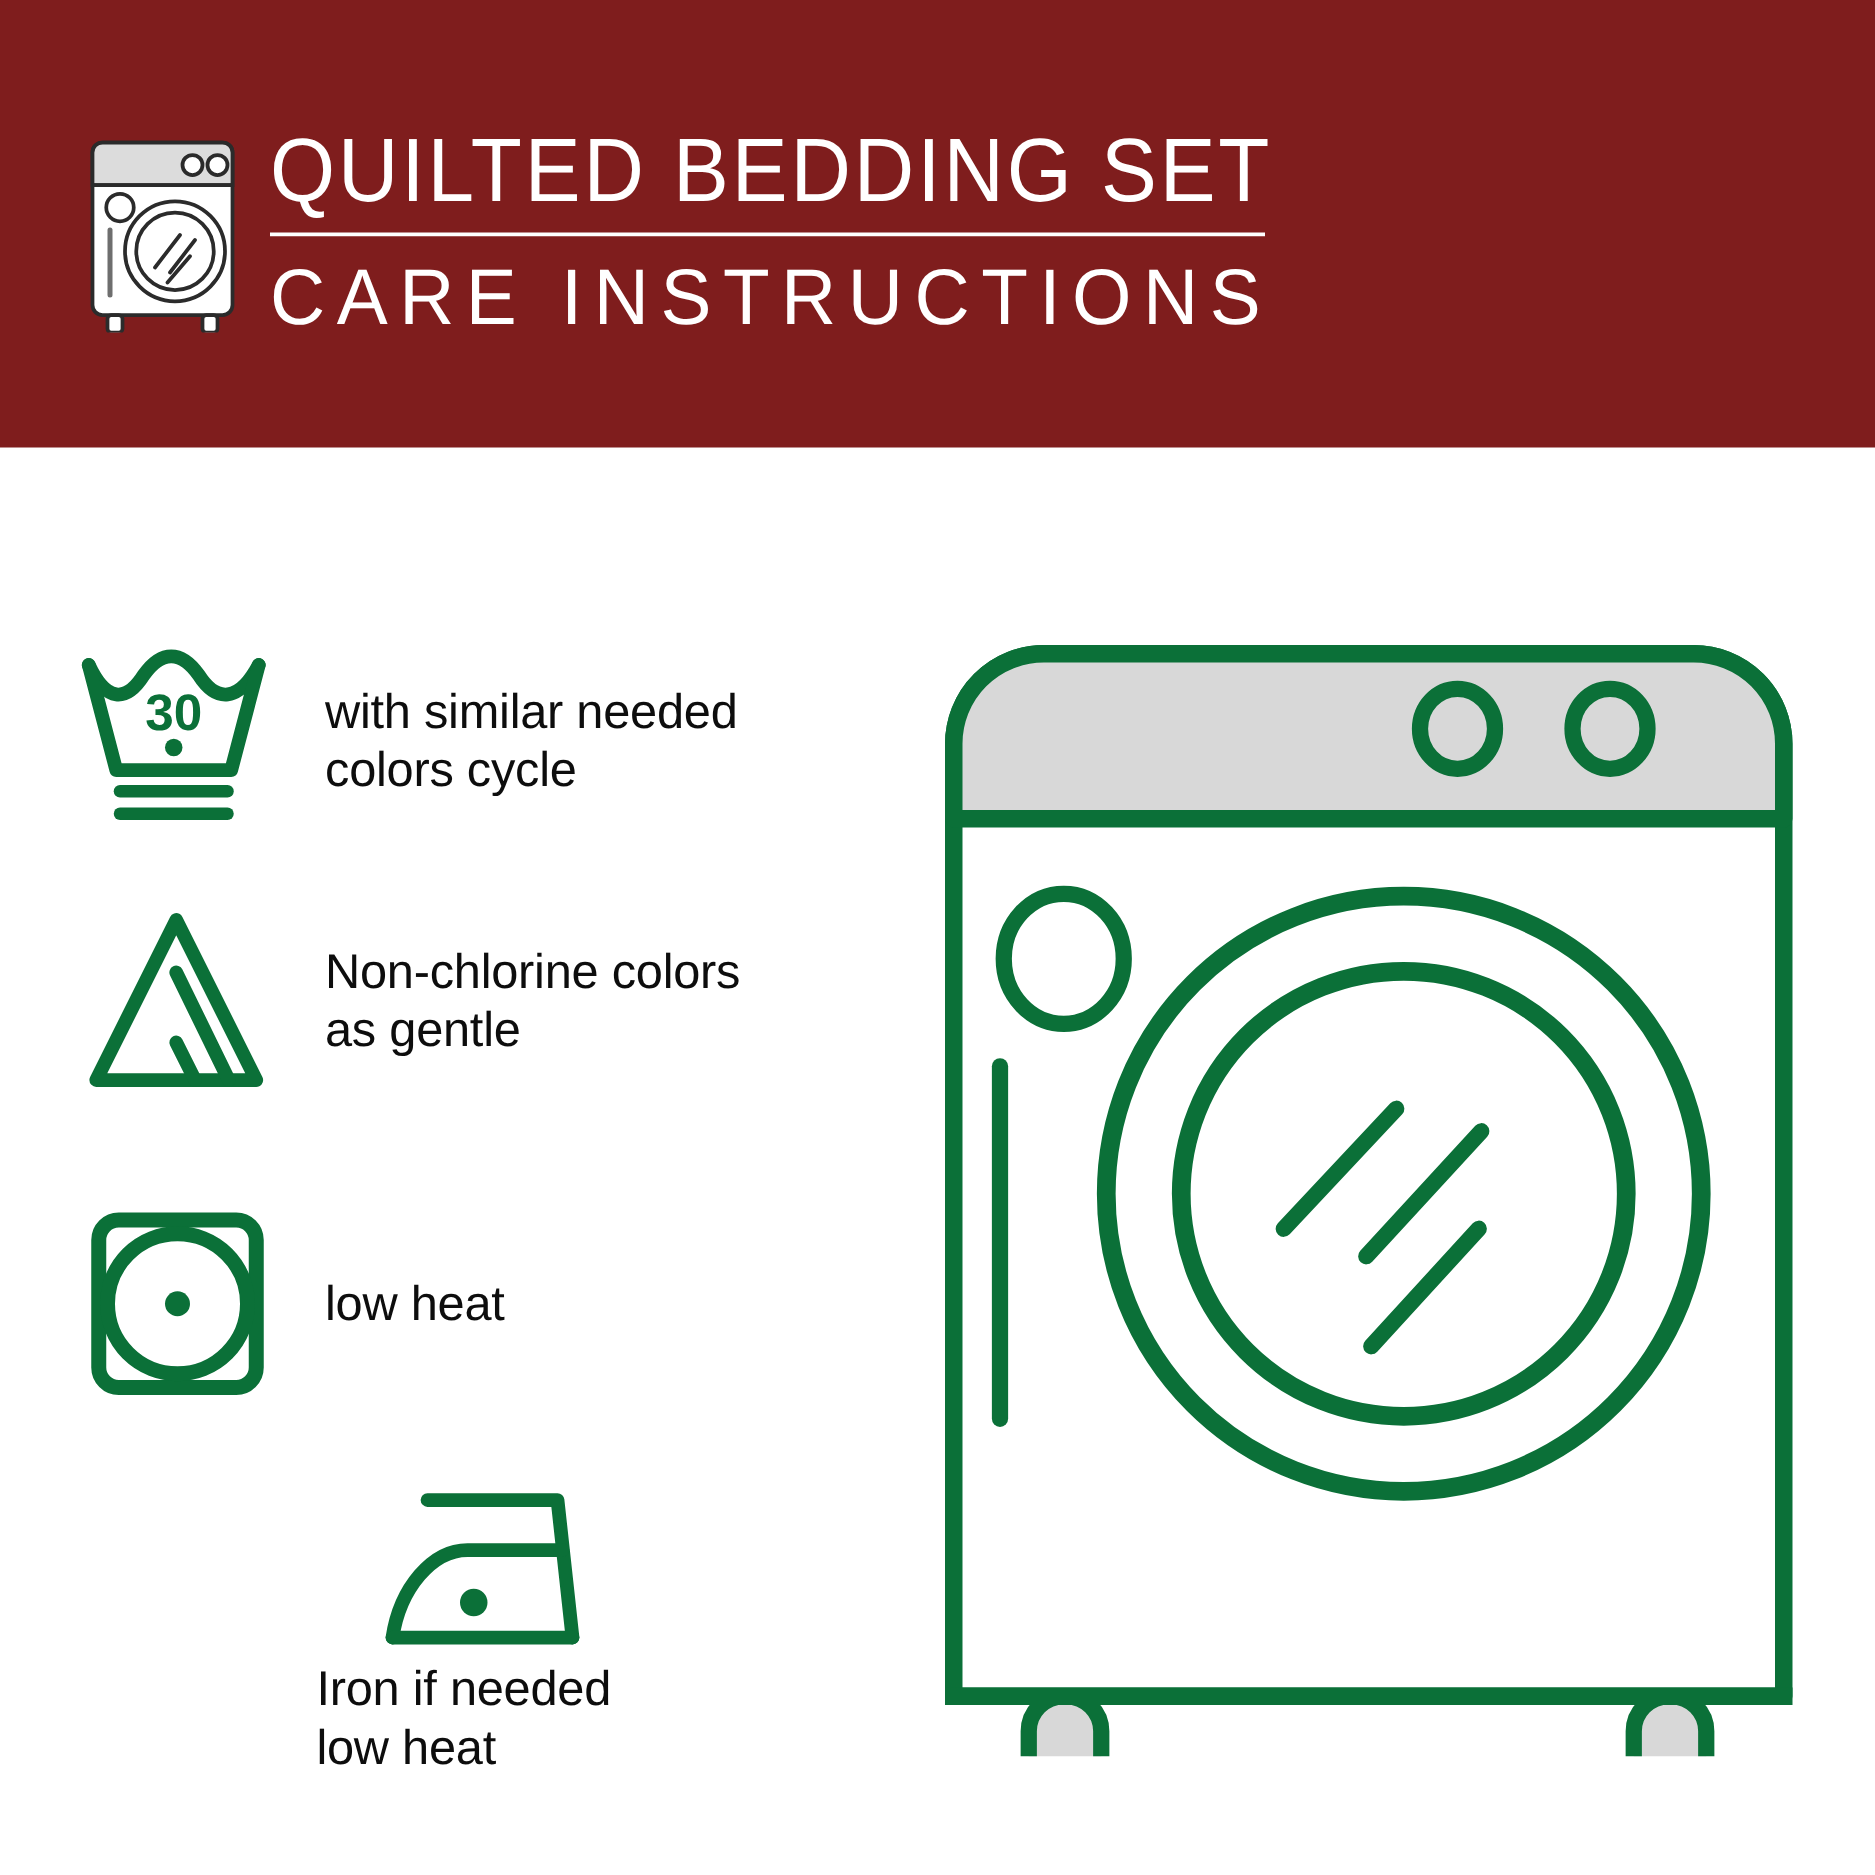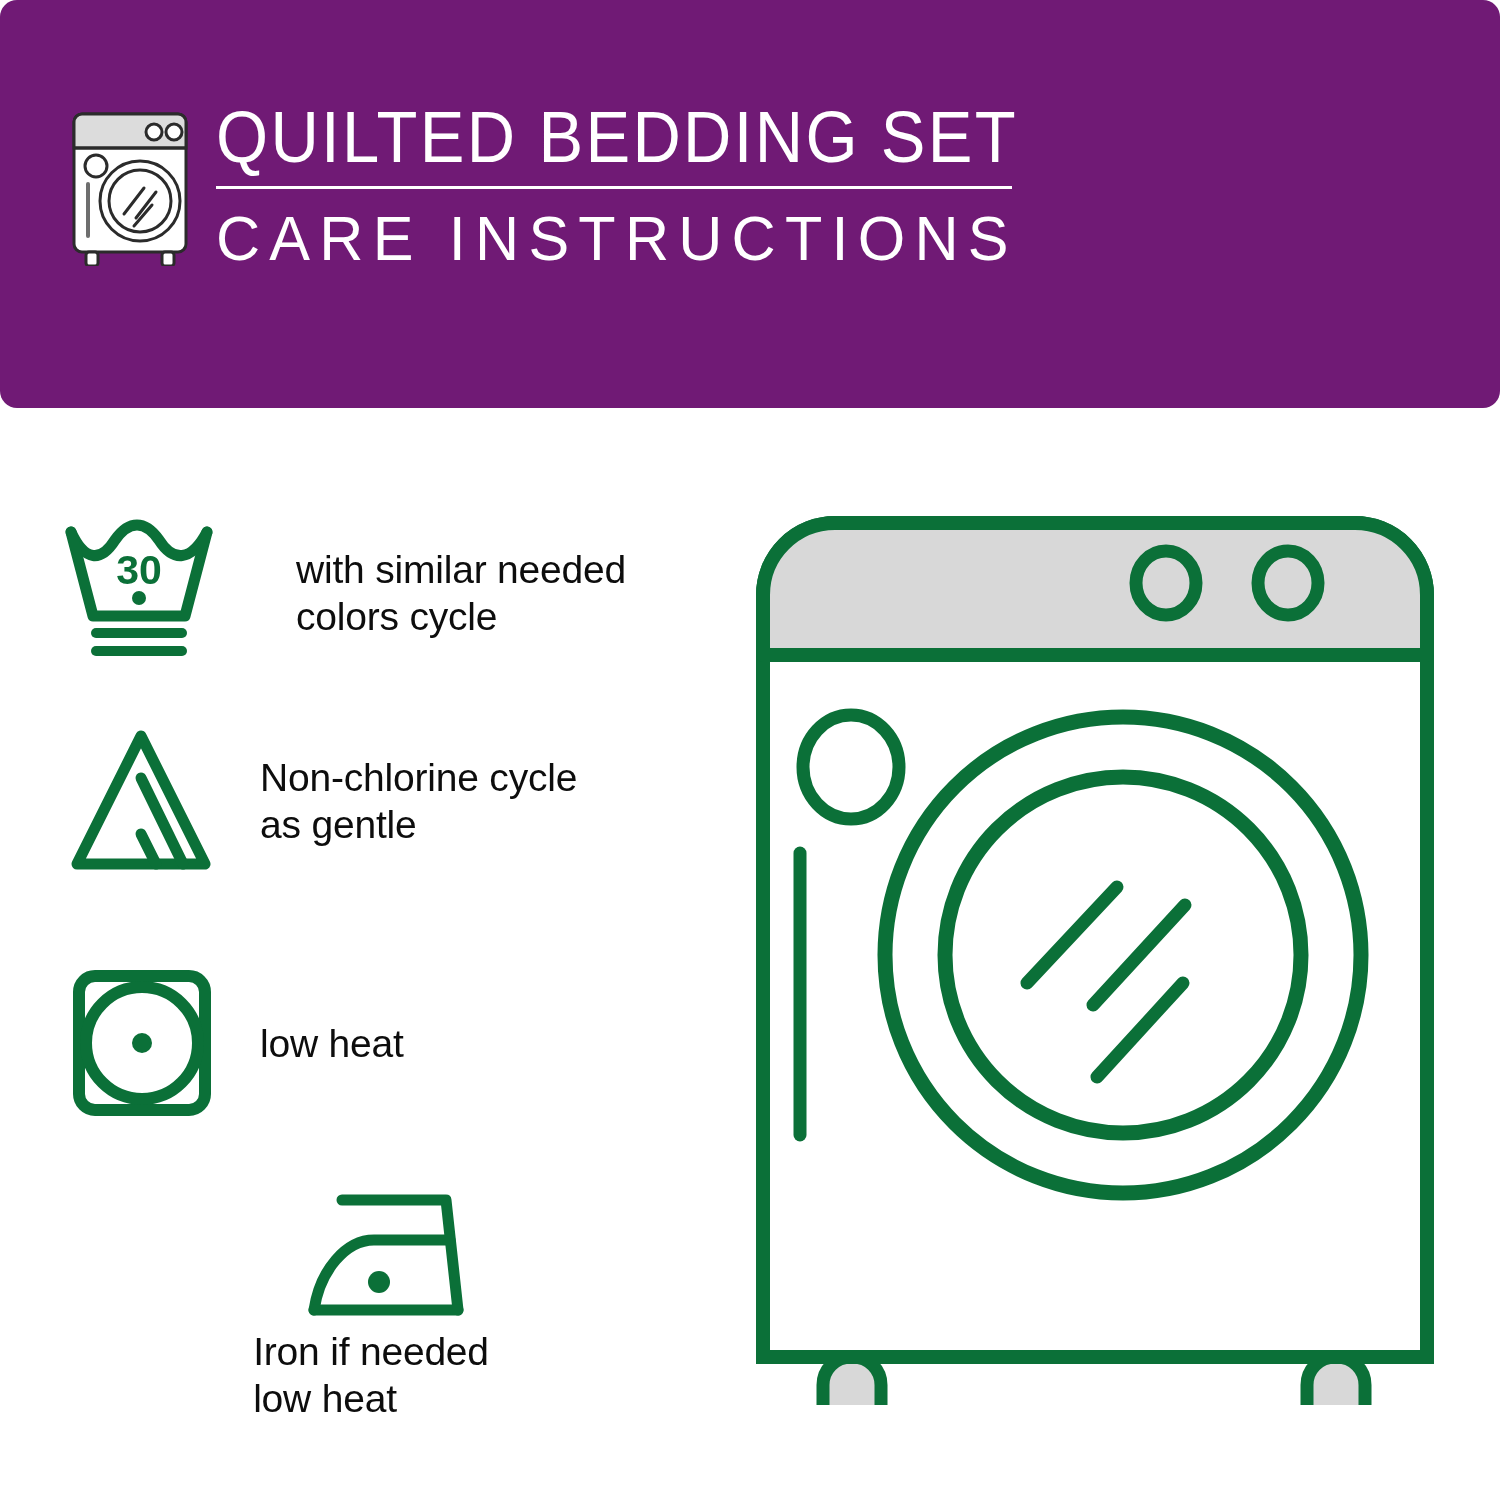--- a/index.html
+++ b/index.html
@@ -17,23 +17,22 @@
     background: #ffffff;
     overflow: hidden;
   }
 
   
   #header-bar {
     position: absolute;
     left: 0;
     top: 0;
     width: 1500px;
-    height: 408px;
-    background: #701a75;
-    border-radius: 17px;
+    height: 358px;
+    background: #7f1d1d;
   }
   #header-logo {
     position: absolute;
     left: 62px;
     top: 106px;
     width: 140px;
     height: 160px;
   }
   #header-text {
     position: absolute;
@@ -79,21 +78,21 @@
     width: 720px;
     height: 1142px;
   }
   .care-row {
     position: absolute;
     left: 0;
     width: 720px;
     display: flex;
     align-items: center;
   }
-  .care-row.r0 { top: 150px;  height: 170px; gap: 36px; }
+  .care-row.r0 { top: 150px;  height: 170px; }
   .care-row.r1 { top: 358px;  height: 170px; }
   .care-row.r2 { top: 600px;  height: 170px; }
   .care-row.r3 { top: 820px;  height: 170px; flex-direction: column; }
 
   .care-icon {
     width: 180px;
     min-width: 180px;
     height: 160px;
     display: flex;
     align-items: center;
@@ -189,21 +188,21 @@
       <div class="care-icon">
         <svg viewBox="0 0 170 150" width="170" height="150" xmlns="http://www.w3.org/2000/svg">
           <g fill="none" stroke="#0B7038" stroke-width="11" stroke-linecap="round" stroke-linejoin="round">
             <path d="M78 10 L142 138 L14 138 Z"></path>
             <line x1="78" y1="52" x2="120" y2="138"></line>
             <line x1="78" y1="108" x2="93" y2="138"></line>
           </g>
         </svg>
       </div>
       <div class="care-text">
-        <div>Non-chlorine cycle</div>
+        <div>Non-chlorine colors</div>
         <div>as gentle</div>
       </div>
     </div>
 
     <div class="care-row r2">
       <div class="care-icon">
         <svg viewBox="0 0 170 150" width="170" height="150" xmlns="http://www.w3.org/2000/svg">
           <rect x="16" y="8" width="126" height="134" rx="16" ry="16" fill="none" stroke="#0B7038" stroke-width="12"></rect>
           <circle cx="79" cy="75" r="56" fill="none" stroke="#0B7038" stroke-width="12"></circle>
           <circle cx="79" cy="75" r="10" fill="#0B7038"></circle>

